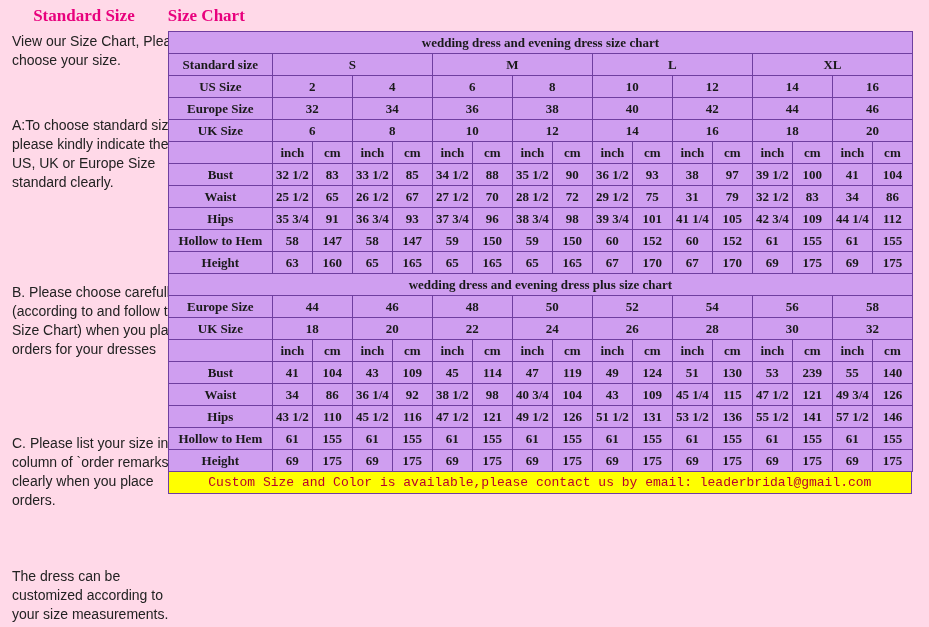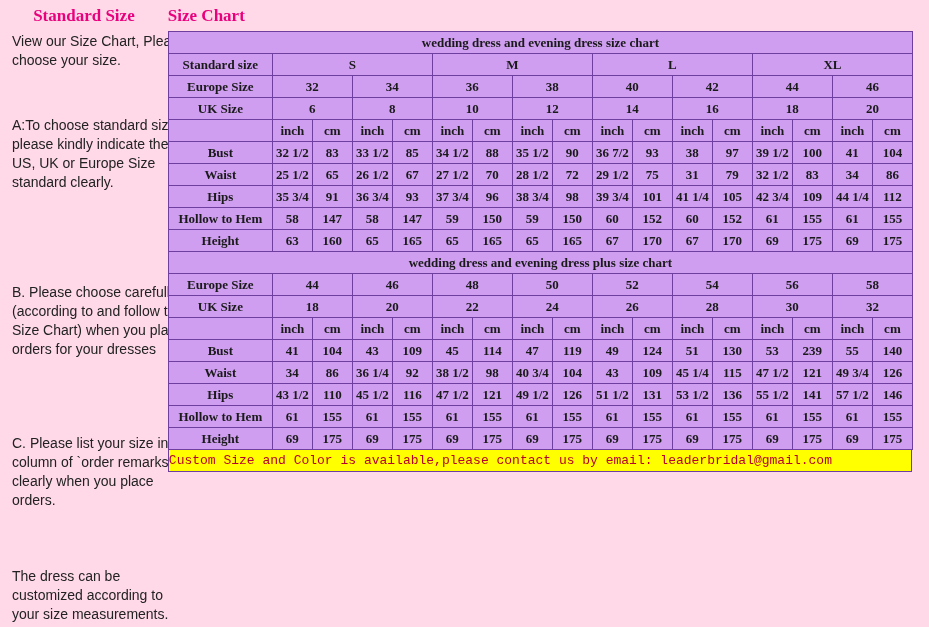--- a/index.html
+++ b/index.html
@@ -79,20 +79,21 @@
     background:#ffff00;
     border:1px solid #6f3fa0;
     border-top:none;
     width:744px;
     box-sizing:border-box;
     height:22px;
     line-height:22px;
     font-family:"Liberation Mono",monospace;
     font-size:13px;
     color:#b8002e;
+    text-align:center;
     letter-spacing:0px;
   }
 </style>
 </head>
 <body>
 
 <div class="page">
 
   <div class="left">
     <div class="left-title">Standard Size</div>
@@ -136,20 +137,31 @@
         </tr>
 
         <tr>
           <td class="rowhead">Standard size</td>
           <td colspan="4">S</td>
           <td colspan="4">M</td>
           <td colspan="4">L</td>
           <td colspan="4">XL</td>
         </tr>
 
+        <tr>
+          <td class="rowhead">US Size</td>
+          <td colspan="2">2</td>
+          <td colspan="2">4</td>
+          <td colspan="2">6</td>
+          <td colspan="2">8</td>
+          <td colspan="2">10</td>
+          <td colspan="2">12</td>
+          <td colspan="2">14</td>
+          <td colspan="2">16</td>
+        </tr>
 
         <tr>
           <td class="rowhead">Europe Size</td>
           <td colspan="2">32</td>
           <td colspan="2">34</td>
           <td colspan="2">36</td>
           <td colspan="2">38</td>
           <td colspan="2">40</td>
           <td colspan="2">42</td>
           <td colspan="2">44</td>
@@ -191,21 +203,21 @@
         <tr>
           <td class="rowhead">Bust</td>
           <td>32 1/2</td>
           <td>83</td>
           <td>33 1/2</td>
           <td>85</td>
           <td>34 1/2</td>
           <td>88</td>
           <td>35 1/2</td>
           <td>90</td>
-          <td>36 7/2</td>
+          <td>36 1/2</td>
           <td>93</td>
           <td>38</td>
           <td>97</td>
           <td>39 1/2</td>
           <td>100</td>
           <td>41</td>
           <td>104</td>
         </tr>
         <tr>
           <td class="rowhead">Waist</td>

